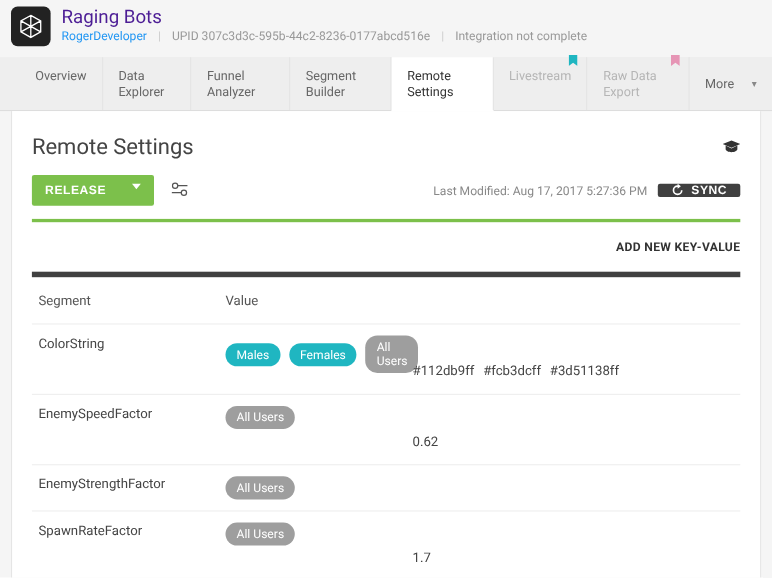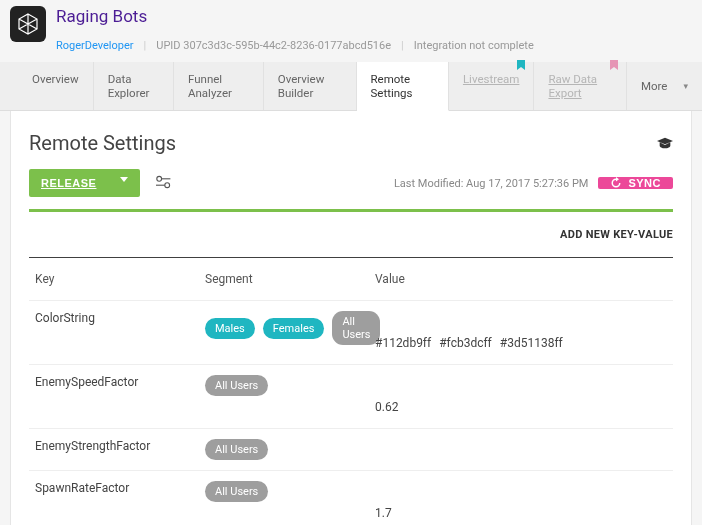--- a/index.html
+++ b/index.html
@@ -30,21 +30,21 @@
   }
   .app-icon svg { width: 24px; height: 24px; fill: #fff; }
   .header-text { display: flex; flex-direction: column; }
   .app-title { font-size: 17px; color: #4c1d95; font-weight: 400; line-height: 1.2; }
   .header-sub {
     display: flex;
     align-items: center;
     gap: 10px;
     font-size: 11px;
     color: #999;
-    margin-top: 13px;
+    margin-top: 0;
   }
   .developer { color: #2196f3; }
   .header-sub .sep { color: #ccc; }
   .tabs {
     display: flex;
     background: #eeeeee;
     border-bottom: 1px solid #ddd;
     padding-left: 18px;
   }
   .tab {
@@ -55,21 +55,21 @@
     cursor: pointer;
     border-right: 1px solid #e1e1e1;
     background: #eeeeee;
   }
   .tab.active {
     background: #fff;
     color: #333;
     border-bottom: 1px solid #fff;
     margin-bottom: -1px;
   }
-  .tab.disabled { color: #b5b5b5; text-decoration: underline; }
+  .tab.disabled { color: #b5b5b5; }
   .tab .ribbon {
     position: absolute;
     top: -2px;
     right: 8px;
     width: 8px;
     height: 10px;
   }
   .tab .ribbon svg { width: 8px; height: 10px; display: block; }
   .tab.more { border-right: none; display: flex; align-items: center; gap: 16px; }
   .tab.more .chev { font-size: 9px; color: #888; }
@@ -100,48 +100,47 @@
     font-size: 11px;
     font-weight: 600;
     letter-spacing: 0.5px;
     padding: 8px 12px;
     border: none;
     border-radius: 2px;
     display: flex;
     align-items: flex-start;
     gap: 24px;
     cursor: pointer;
-    text-decoration: underline;
   }
   .release-btn .tri { width:0;height:0;border-left:4px solid transparent;border-right:4px solid transparent;border-top:5px solid #fff; }
   .key-icon svg { stroke: #555; fill: none; stroke-width: 1.4; width:16px; height:14px; }
   .toolbar-right { display: flex; align-items: center; gap: 10px; }
   .last-mod { font-size: 11px; color: #888; }
   .sync-btn {
-    background: #ec4899;
+    background: #404040;
     color: #fff;
     font-size: 11px;
     font-weight: 600;
     letter-spacing: 0.5px;
     padding: 0 12px;
     border: none;
     border-radius: 2px;
     display: flex;
     align-items: center;
     gap: 6px;
     cursor: pointer;
   }
   .sync-btn svg { width: 12px; height: 12px; fill: #fff; }
   .green-bar { height: 3px; background: #7cc04b; margin: 0 18px; }
   .table { padding: 0 18px; }
   .add-row {
     display: flex;
     justify-content: flex-end;
     padding: 16px 0;
-    border-bottom: 1px solid #404040;
+    border-bottom: 5px solid #404040;
   }
   .add-link {
     font-size: 11px;
     font-weight: 700;
     color: #333;
     letter-spacing: 0.3px;
     cursor: pointer;
   }
   .thead, .trow {
     display: grid;
@@ -190,21 +189,21 @@
       <span class="sep">|</span>
       <span>Integration not complete</span>
     </div>
   </div>
 </div>
 
 <div class="tabs">
   <div class="tab">Overview</div>
   <div class="tab">Data Explorer</div>
   <div class="tab">Funnel Analyzer</div>
-  <div class="tab">Overview Builder</div>
+  <div class="tab">Segment Builder</div>
   <div class="tab active">Remote Settings</div>
   <div class="tab disabled">
     <span class="ribbon">
         <svg viewBox="0 0 8 10">
           <path d="M0 0 H8 V10 L4 7 L0 10 Z" fill="#1fb6c1"></path>
         </svg>
       </span>
     <span>Livestream</span>
   </div>
   <div class="tab disabled">
@@ -257,21 +256,20 @@
     </div>
   </div>
 
   <div class="green-bar"></div>
 
   <div class="table">
     <div class="add-row">
       <span class="add-link">ADD NEW KEY-VALUE</span>
     </div>
     <div class="thead">
-      <div>Key</div>
       <div>Segment</div>
       <div>Value</div>
     </div>
     <div id="tbody">
         <div class="trow">
           <div>ColorString</div>
           <div class="seg-col">
             <span class="pill teal">Males</span>
             <span class="pill teal">Females</span>
             <span class="pill gray">All Users</span>

